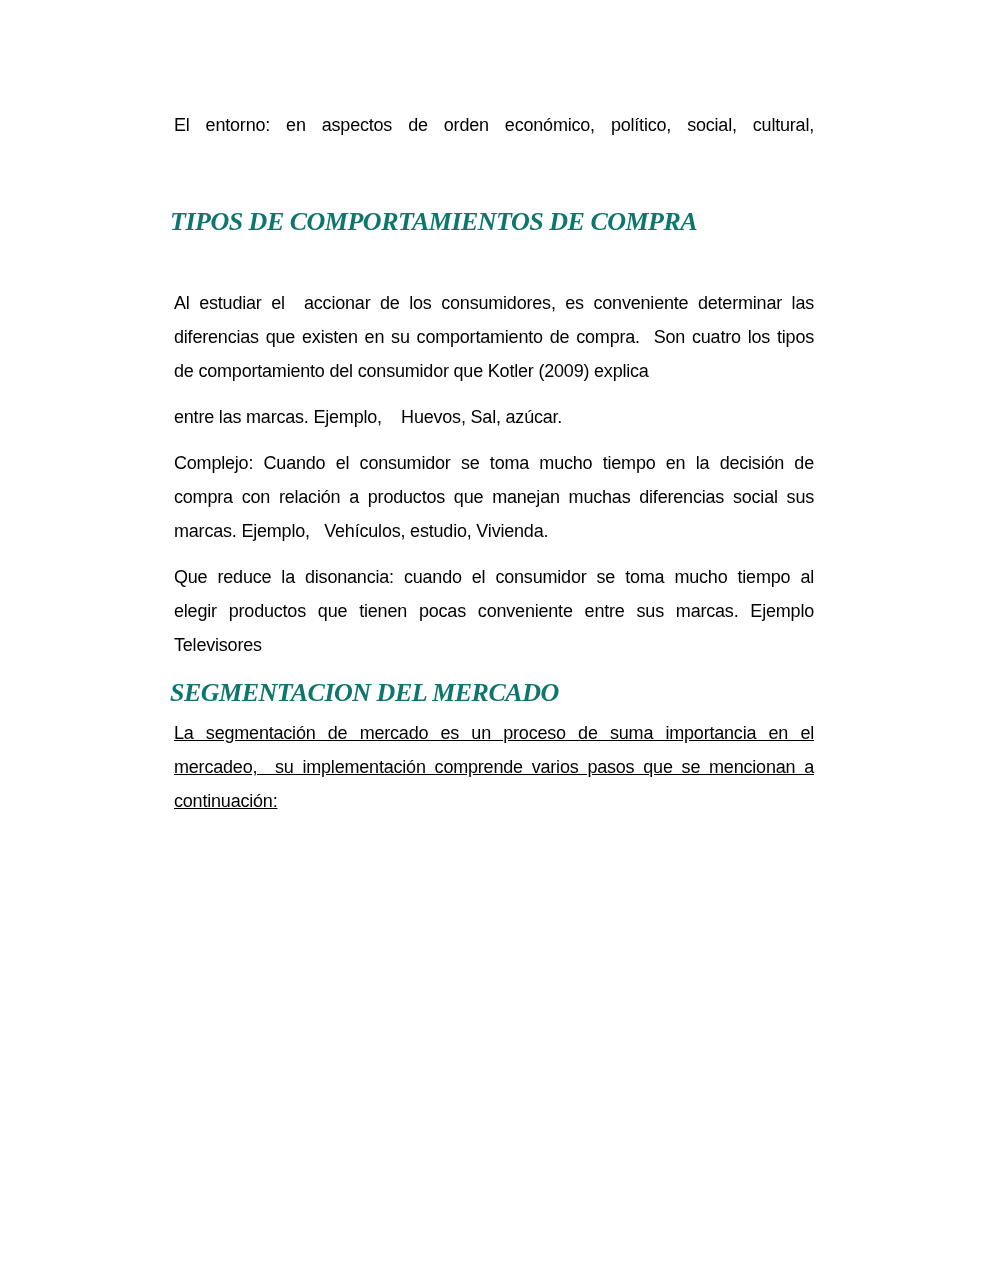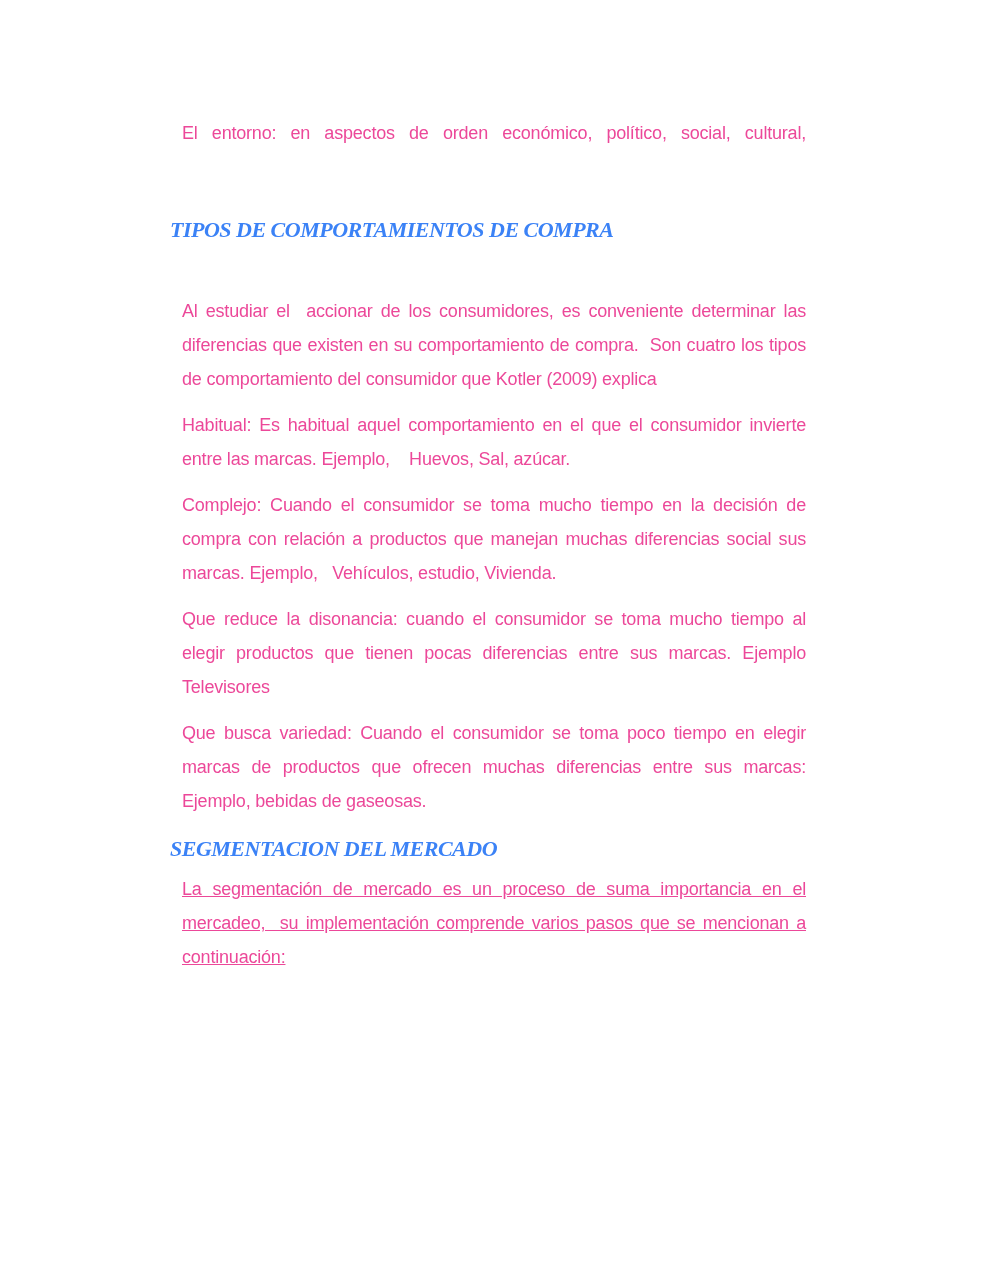--- a/index.html
+++ b/index.html
@@ -7,41 +7,41 @@
     position: relative;
     width: 990px;
     height: 1280px;
     background: #ffffff;
     box-sizing: border-box;
     padding: 104px 172px 0 170px;
     overflow: hidden;
     font-family: "Liberation Sans", "DejaVu Sans", sans-serif;
   }
   .para {
-    margin: 12px;
-    color: #ec4899;
+    margin: 4px;
+    color: #000000;
     font-size: 18px;
     line-height: 34px;
     letter-spacing: -0.2px;
   }
   .line {
     text-align: justify;
     text-align-last: justify;
   }
   .line.last {
     text-align: justify;
     text-align-last: left;
   }
   .heading {
     margin: 0;
-    color: #3b82f6;
+    color: #0f766e;
     font-family: "Liberation Serif", "DejaVu Serif", serif;
     font-weight: bold;
     font-style: italic;
-    font-size: 22px;
+    font-size: 26px;
     line-height: 34px;
     letter-spacing: -0.5px;
     text-align: left;
   }
   .mt63 { margin-top: 63px; }
   .mt47 { margin-top: 47px; }
   .mt30 { margin-top: 14px; }
   .mt12 { margin-top: 12px; }
   .mt6  { margin-top: 6px; text-decoration: underline; }
 </style>
@@ -56,41 +56,35 @@
 
   <div class="heading mt63">TIPOS DE COMPORTAMIENTOS DE COMPRA</div>
 
   <div class="para mt47">
     <div class="line">Al estudiar el&nbsp; accionar de los consumidores, es conveniente determinar las</div>
     <div class="line">diferencias que existen en su comportamiento de compra.&nbsp; Son cuatro los tipos</div>
     <div class="line last">de comportamiento del consumidor que Kotler (2009) explica</div>
   </div>
 
   <div class="para mt12">
-    <div class="line">Habitual: Es habitual aquel comportamiento en el que el consumidor invierte</div>
     <div class="line last">entre las marcas. Ejemplo,&nbsp;&nbsp;&nbsp; Huevos, Sal, azúcar.</div>
   </div>
 
   <div class="para mt12">
     <div class="line">Complejo: Cuando el consumidor se toma mucho tiempo en la decisión de</div>
     <div class="line">compra con relación a productos que manejan muchas diferencias social sus</div>
     <div class="line last">marcas. Ejemplo,&nbsp;&nbsp; Vehículos, estudio, Vivienda.</div>
   </div>
 
   <div class="para mt12">
     <div class="line">Que reduce la disonancia: cuando el consumidor se toma mucho tiempo al</div>
-    <div class="line">elegir productos que tienen pocas diferencias entre sus marcas. Ejemplo</div>
+    <div class="line">elegir productos que tienen pocas conveniente entre sus marcas. Ejemplo</div>
     <div class="line last">Televisores</div>
   </div>
 
-  <div class="para mt12">
-    <div class="line">Que busca variedad: Cuando el consumidor se toma poco tiempo en elegir</div>
-    <div class="line">marcas de productos que ofrecen muchas diferencias entre sus marcas:</div>
-    <div class="line last">Ejemplo, bebidas de gaseosas.</div>
-  </div>
 
   <div class="heading mt30">SEGMENTACION DEL MERCADO</div>
 
   <div class="para mt6">
     <div class="line">La segmentación de mercado es un proceso de suma importancia en el</div>
     <div class="line">mercadeo,&nbsp; su implementación comprende varios pasos que se mencionan a</div>
     <div class="line last">continuación:</div>
   </div>
 
 

